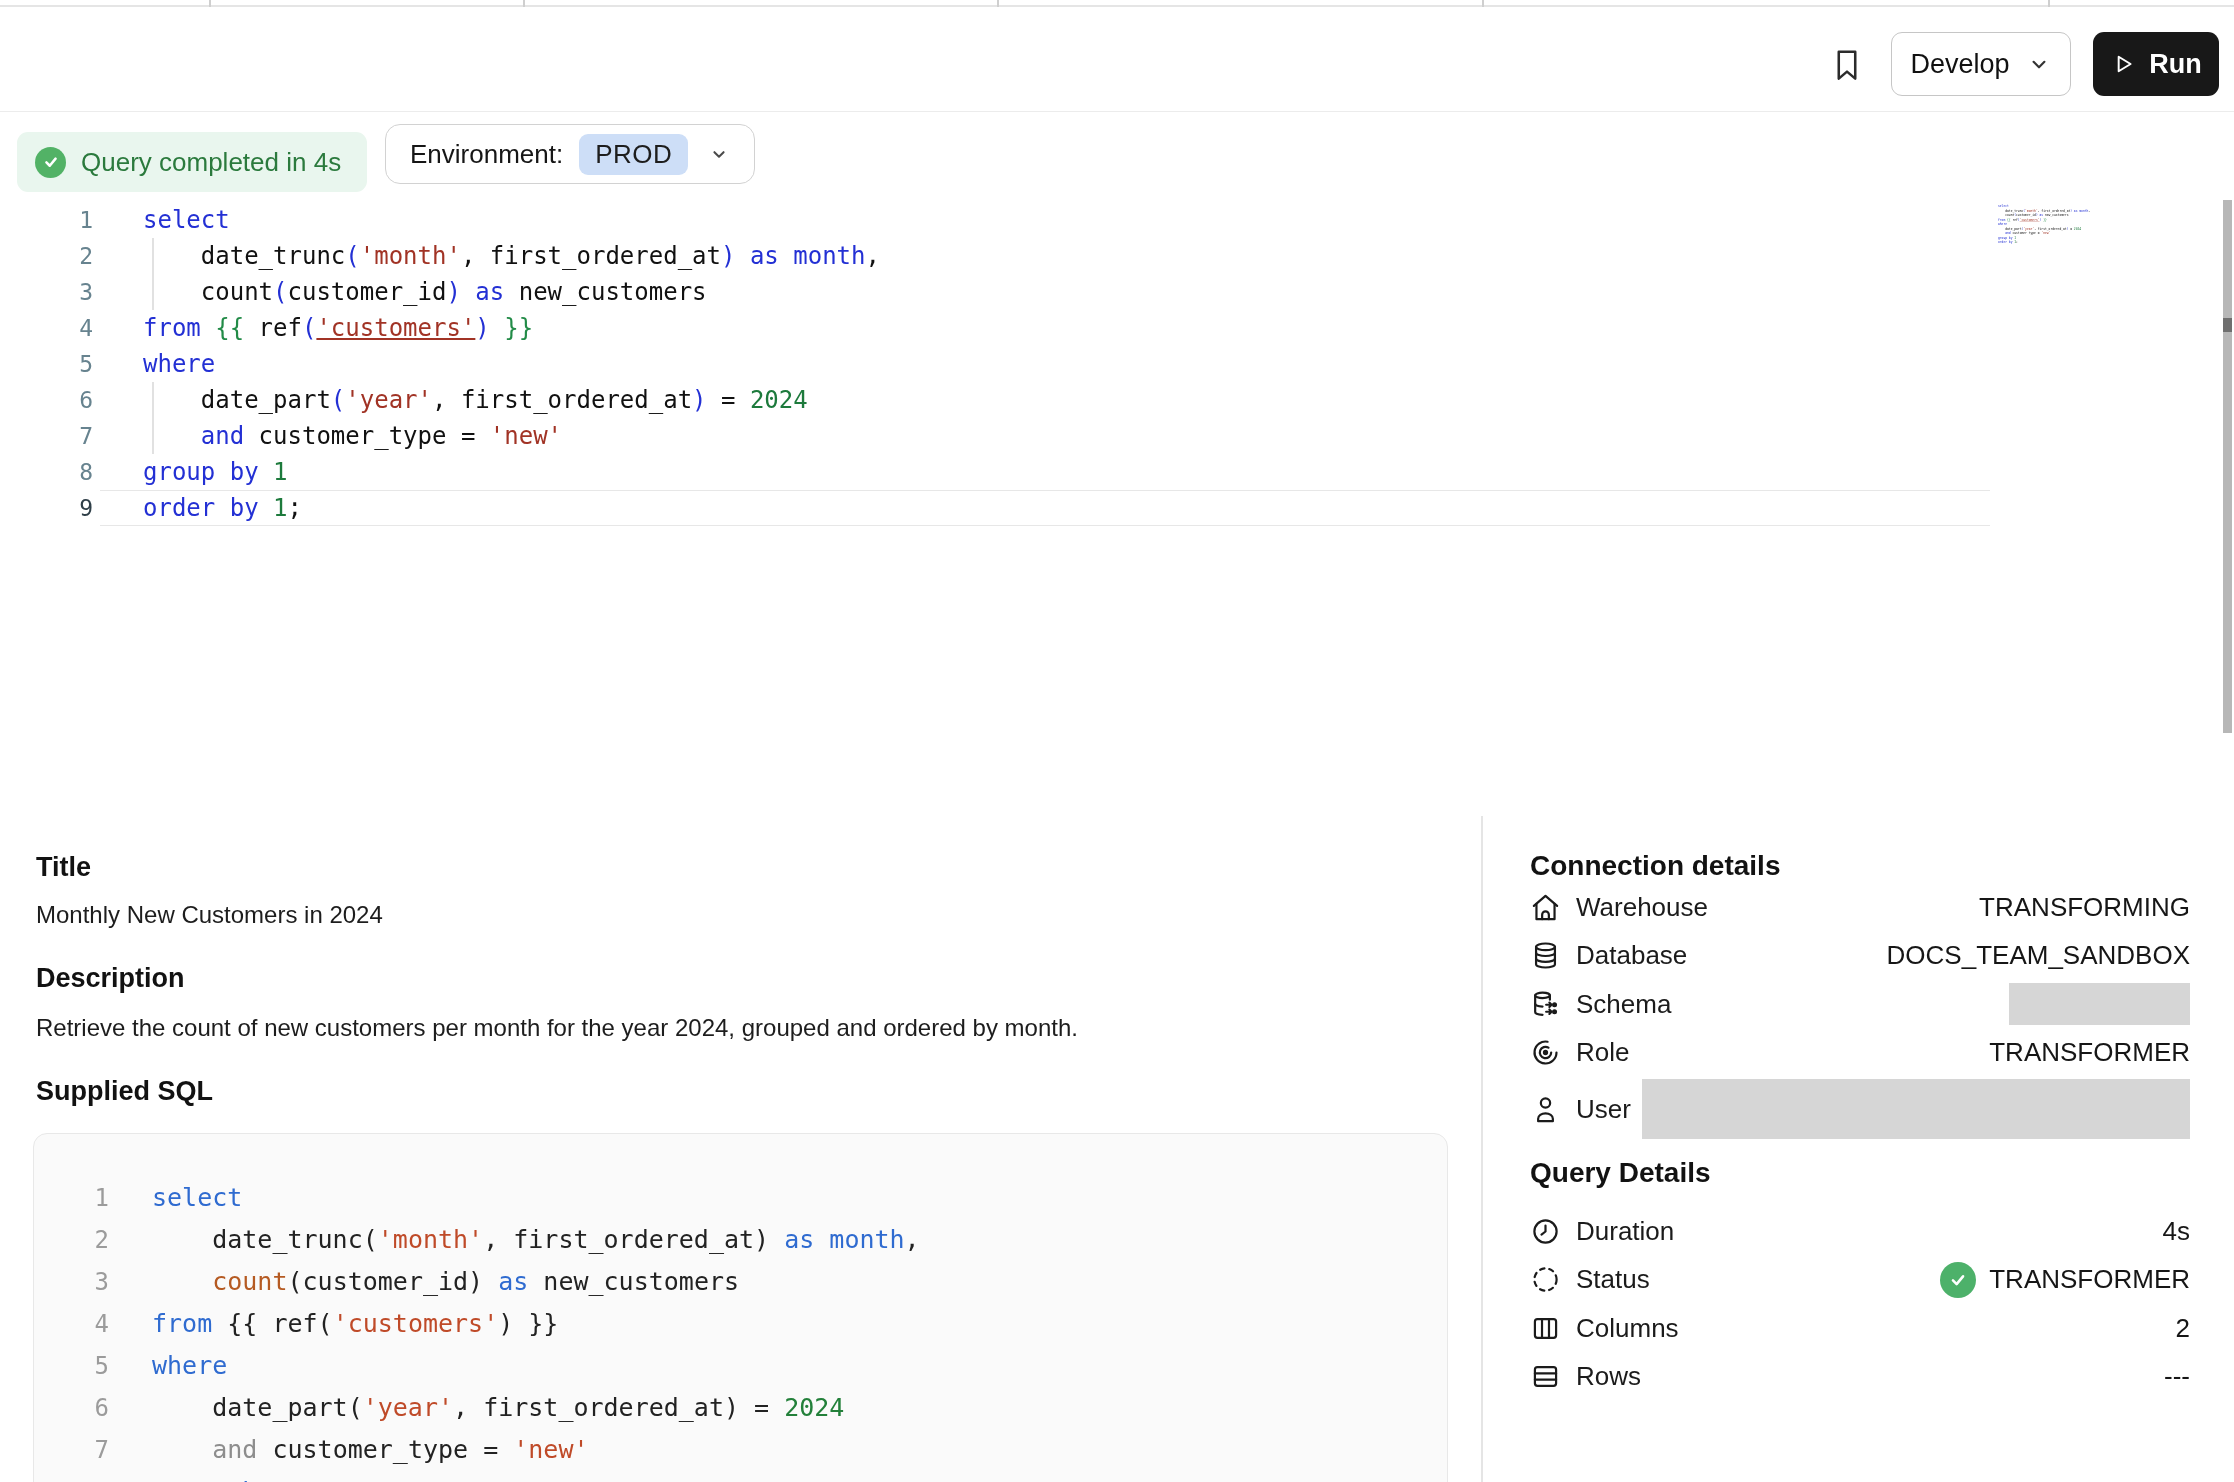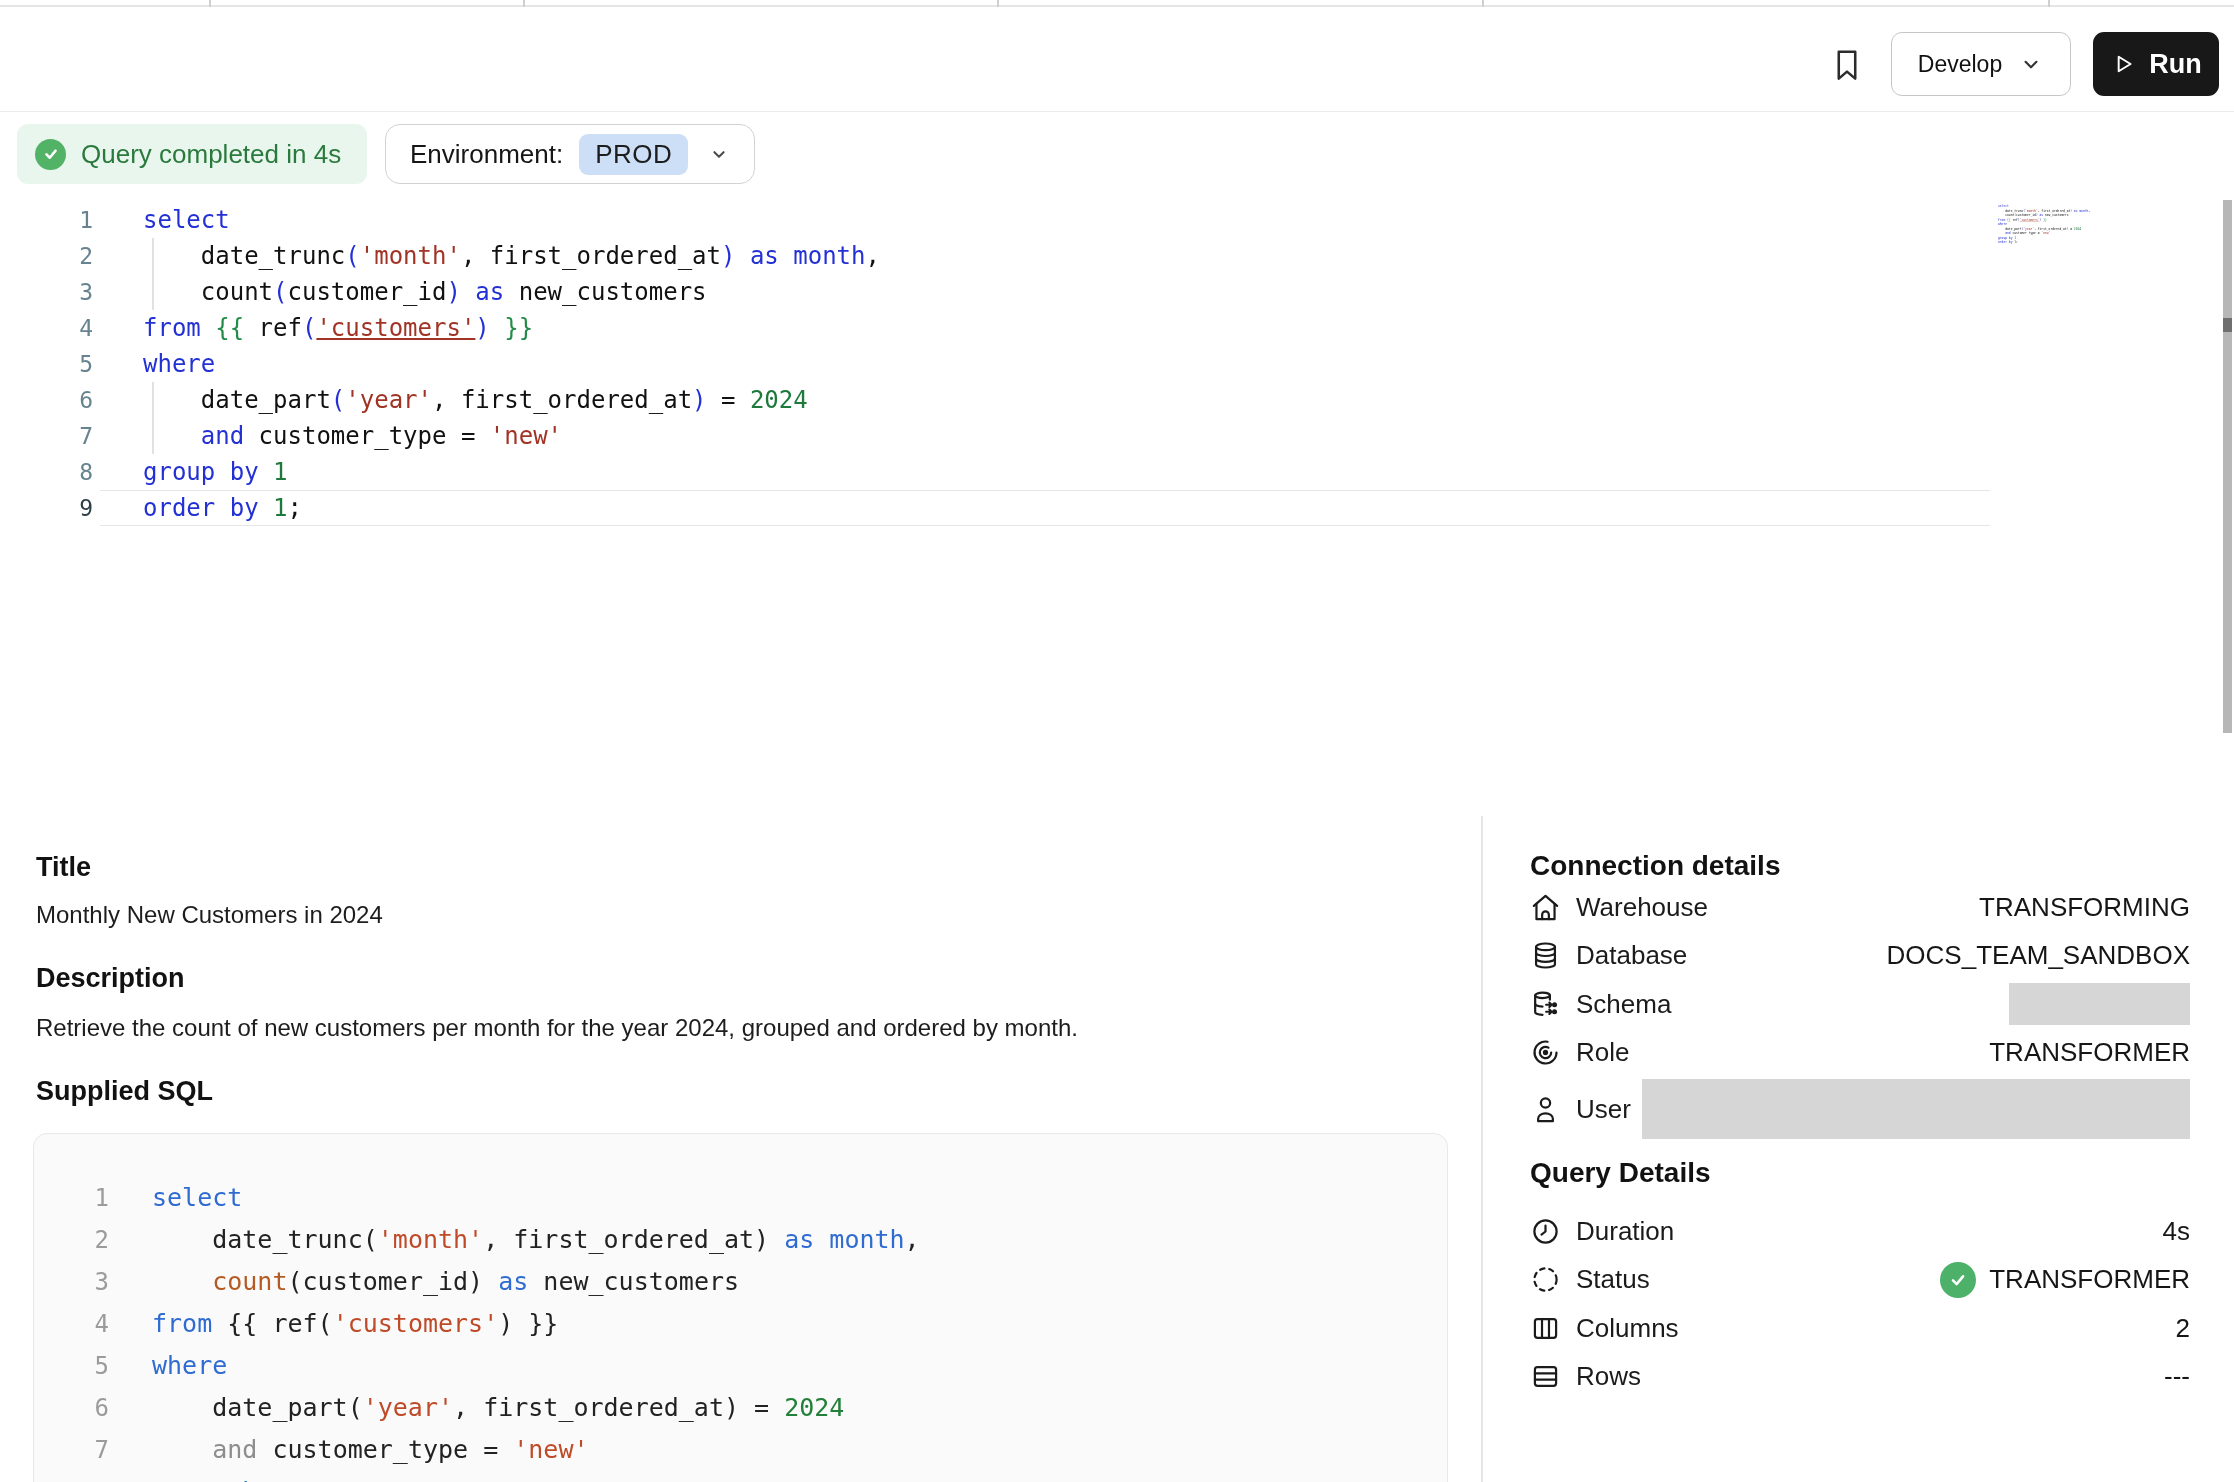--- a/index.html
+++ b/index.html
@@ -12,29 +12,29 @@
     border-bottom:2px solid #e5e5e5; }
   .tdiv { position:absolute; top:0; width:1.5px; height:7px; background:#cfcfcf; }
 
   
   .header { position:absolute; left:0; top:9px; width:100%; height:103px;
     border-bottom:1.5px solid #ececec; background:#fff; }
   .bookmark-btn { position:absolute; left:1828px; top:30px; width:40px; height:52px;
     background:none; border:none; cursor:pointer; color:#2b2b2b; }
   .develop-btn { position:absolute; left:1891px; top:23px; width:180px; height:64px;
     background:#fff; border:1.8px solid #c6c6c6; border-radius:11px;
-    font-family:"Liberation Sans",sans-serif; font-size:23px; font-weight:500; color:#111;
+    font-family:"Liberation Sans",sans-serif; font-size:27px; font-weight:500; color:#111;
     display:flex; align-items:center; justify-content:center; gap:16px; cursor:pointer; }
   .run-btn { position:absolute; left:2093px; top:23px; width:126px; height:64px;
     background:#181818; border:none; border-radius:11px; color:#fff;
     font-family:"Liberation Sans",sans-serif; font-size:27px; font-weight:600;
     display:flex; align-items:center; justify-content:center; gap:13px; cursor:pointer; }
 
   
-  .qbadge { position:absolute; left:17px; top:124px; height:60px; padding:0 26px 0 18px;
+  .qbadge { position:absolute; left:17px; top:132px; height:60px; padding:0 26px 0 18px;
     background:#e9f6ee; border-radius:11px; display:flex; align-items:center; gap:15px;
     font-size:26px; font-weight:500; color:#2b7a3d; }
   .ccircle { width:31px; height:31px; border-radius:50%; background:#52b266;
     display:flex; align-items:center; justify-content:center; }
   .envbtn { position:absolute; left:385px; top:124px; height:60px; padding:0 24px;
     background:#fff; border:1.5px solid #d2d2d2; border-radius:15px;
     display:flex; align-items:center; gap:16px; cursor:pointer;
     font-family:"Liberation Sans",sans-serif; font-size:26px; color:#161616; }
   .envpill { background:#cddef7; border-radius:9px; padding:5px 16px; font-size:26px;
     font-weight:500; color:#1d1d1d; letter-spacing:0.5px; }

